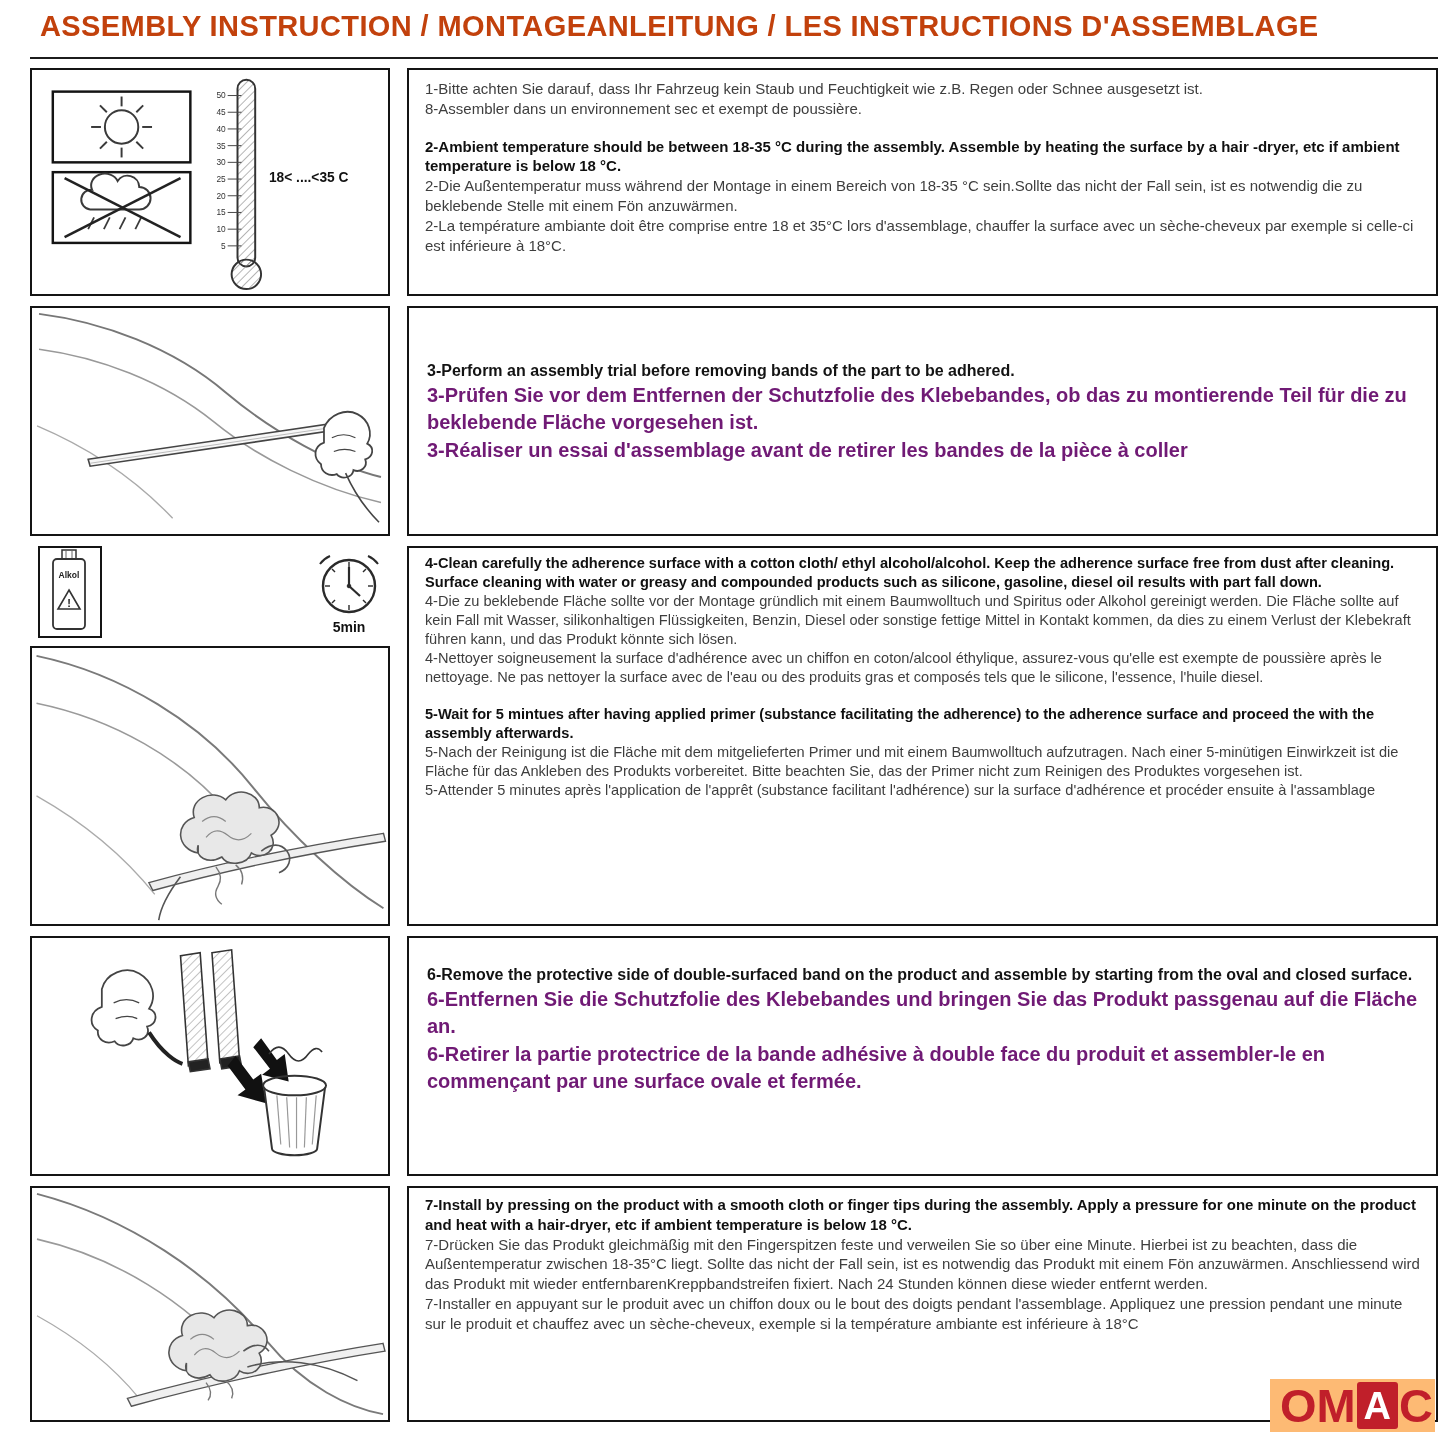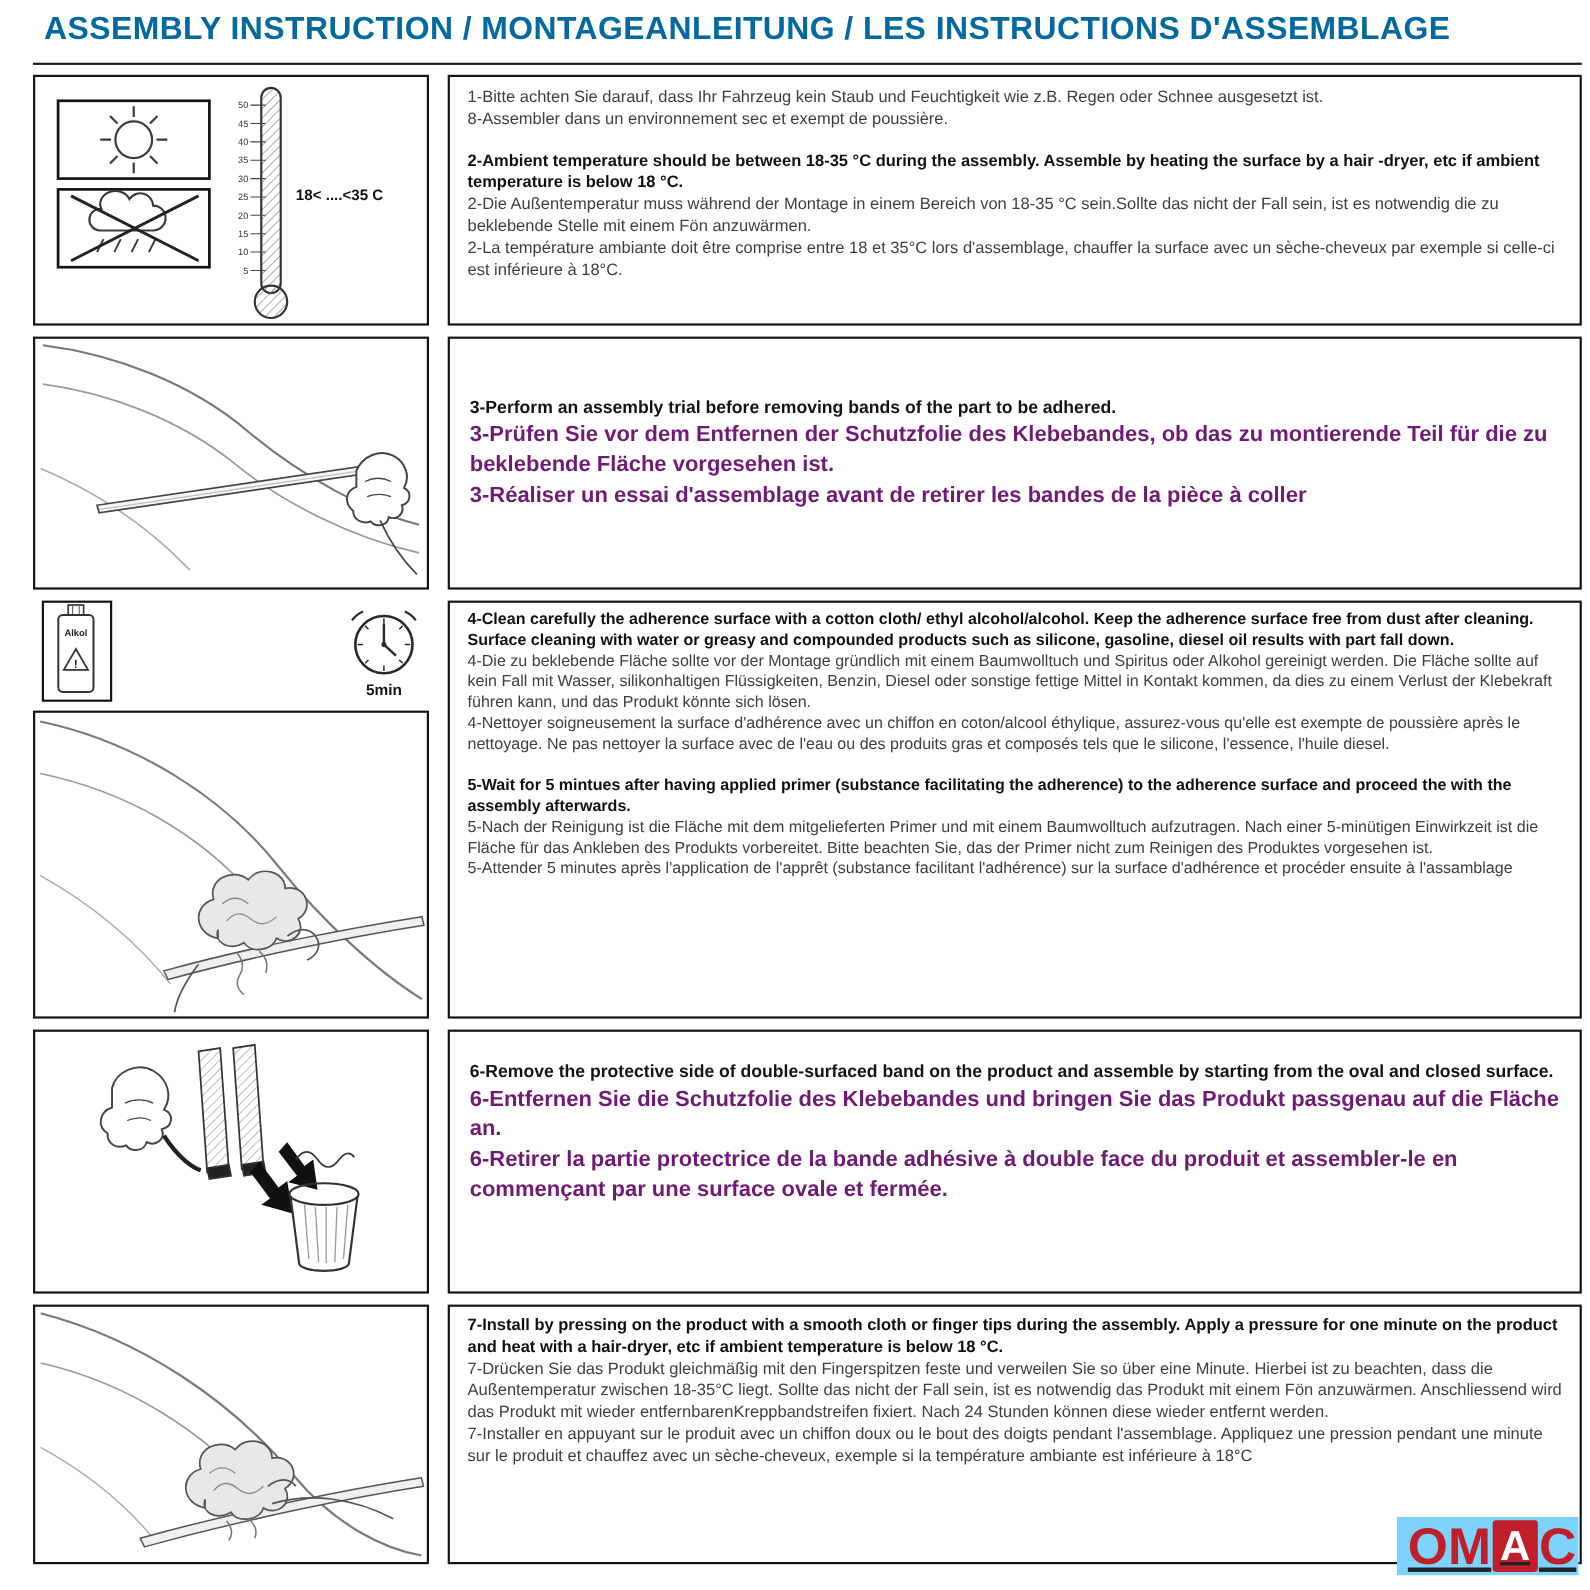--- a/index.html
+++ b/index.html
@@ -5,21 +5,21 @@
   * { margin:0; padding:0; box-sizing:border-box; }
   html,body { background:#ffffff; }
   body {
     width:1445px; height:1445px; position:relative;
     font-family:"Liberation Sans", sans-serif; color:#222;
     overflow:hidden;
   }
   .title {
     position:absolute; left:40px; top:10px;
     font-size:29px; font-weight:800; letter-spacing:.4px;
-    color:#0369a1; white-space:nowrap;
+    color:#c2410c; white-space:nowrap;
   }
   .title-rule {
     position:absolute; left:30px; top:57px; width:1408px; height:2px;
     background:#1c1c1c;
   }
   .box { position:absolute; border:2px solid #141414; background:#fff; overflow:hidden; }
   
   #f1 { left:30px;  top:68px;   width:360px; height:228px; }
   #f2 { left:30px;  top:306px;  width:360px; height:230px; }
   #f3a{ left:38px;  top:546px;  width:64px;  height:92px;  }
@@ -39,22 +39,22 @@
   #t3 p { font-size:14.6px; line-height:1.3; }
   .big p { font-size:20px; line-height:1.37; color:#701a75;font-weight:bold; }
   .big p.b { color:#131313; font-weight:700; font-size:16px; }
   .gap { margin-top:18px; }
 
   svg { display:block; }
   .figsvg { width:100%; height:100%; }
 
   
   .logo {
-    position:absolute; right:10px; top:1379px; background:#7dd3fc;
-    display:flex; align-items:center; padding:3px 2px 3px 10px;text-decoration:underline;
+    position:absolute; right:10px; top:1379px; background:#fdba74;
+    display:flex; align-items:center; padding:3px 2px 3px 10px;
   }
   .logo .lred {
     font-size:47px; font-weight:900; color:#c01f2a; letter-spacing:0px; line-height:1;
   }
   .logo .abox {
     background:#c01f2a; color:#ffffff; font-size:38px; font-weight:900; line-height:1;
     padding:5px 7px 4px; margin:0 1px; border-radius:3px;
   }
 </style>
 </head>

